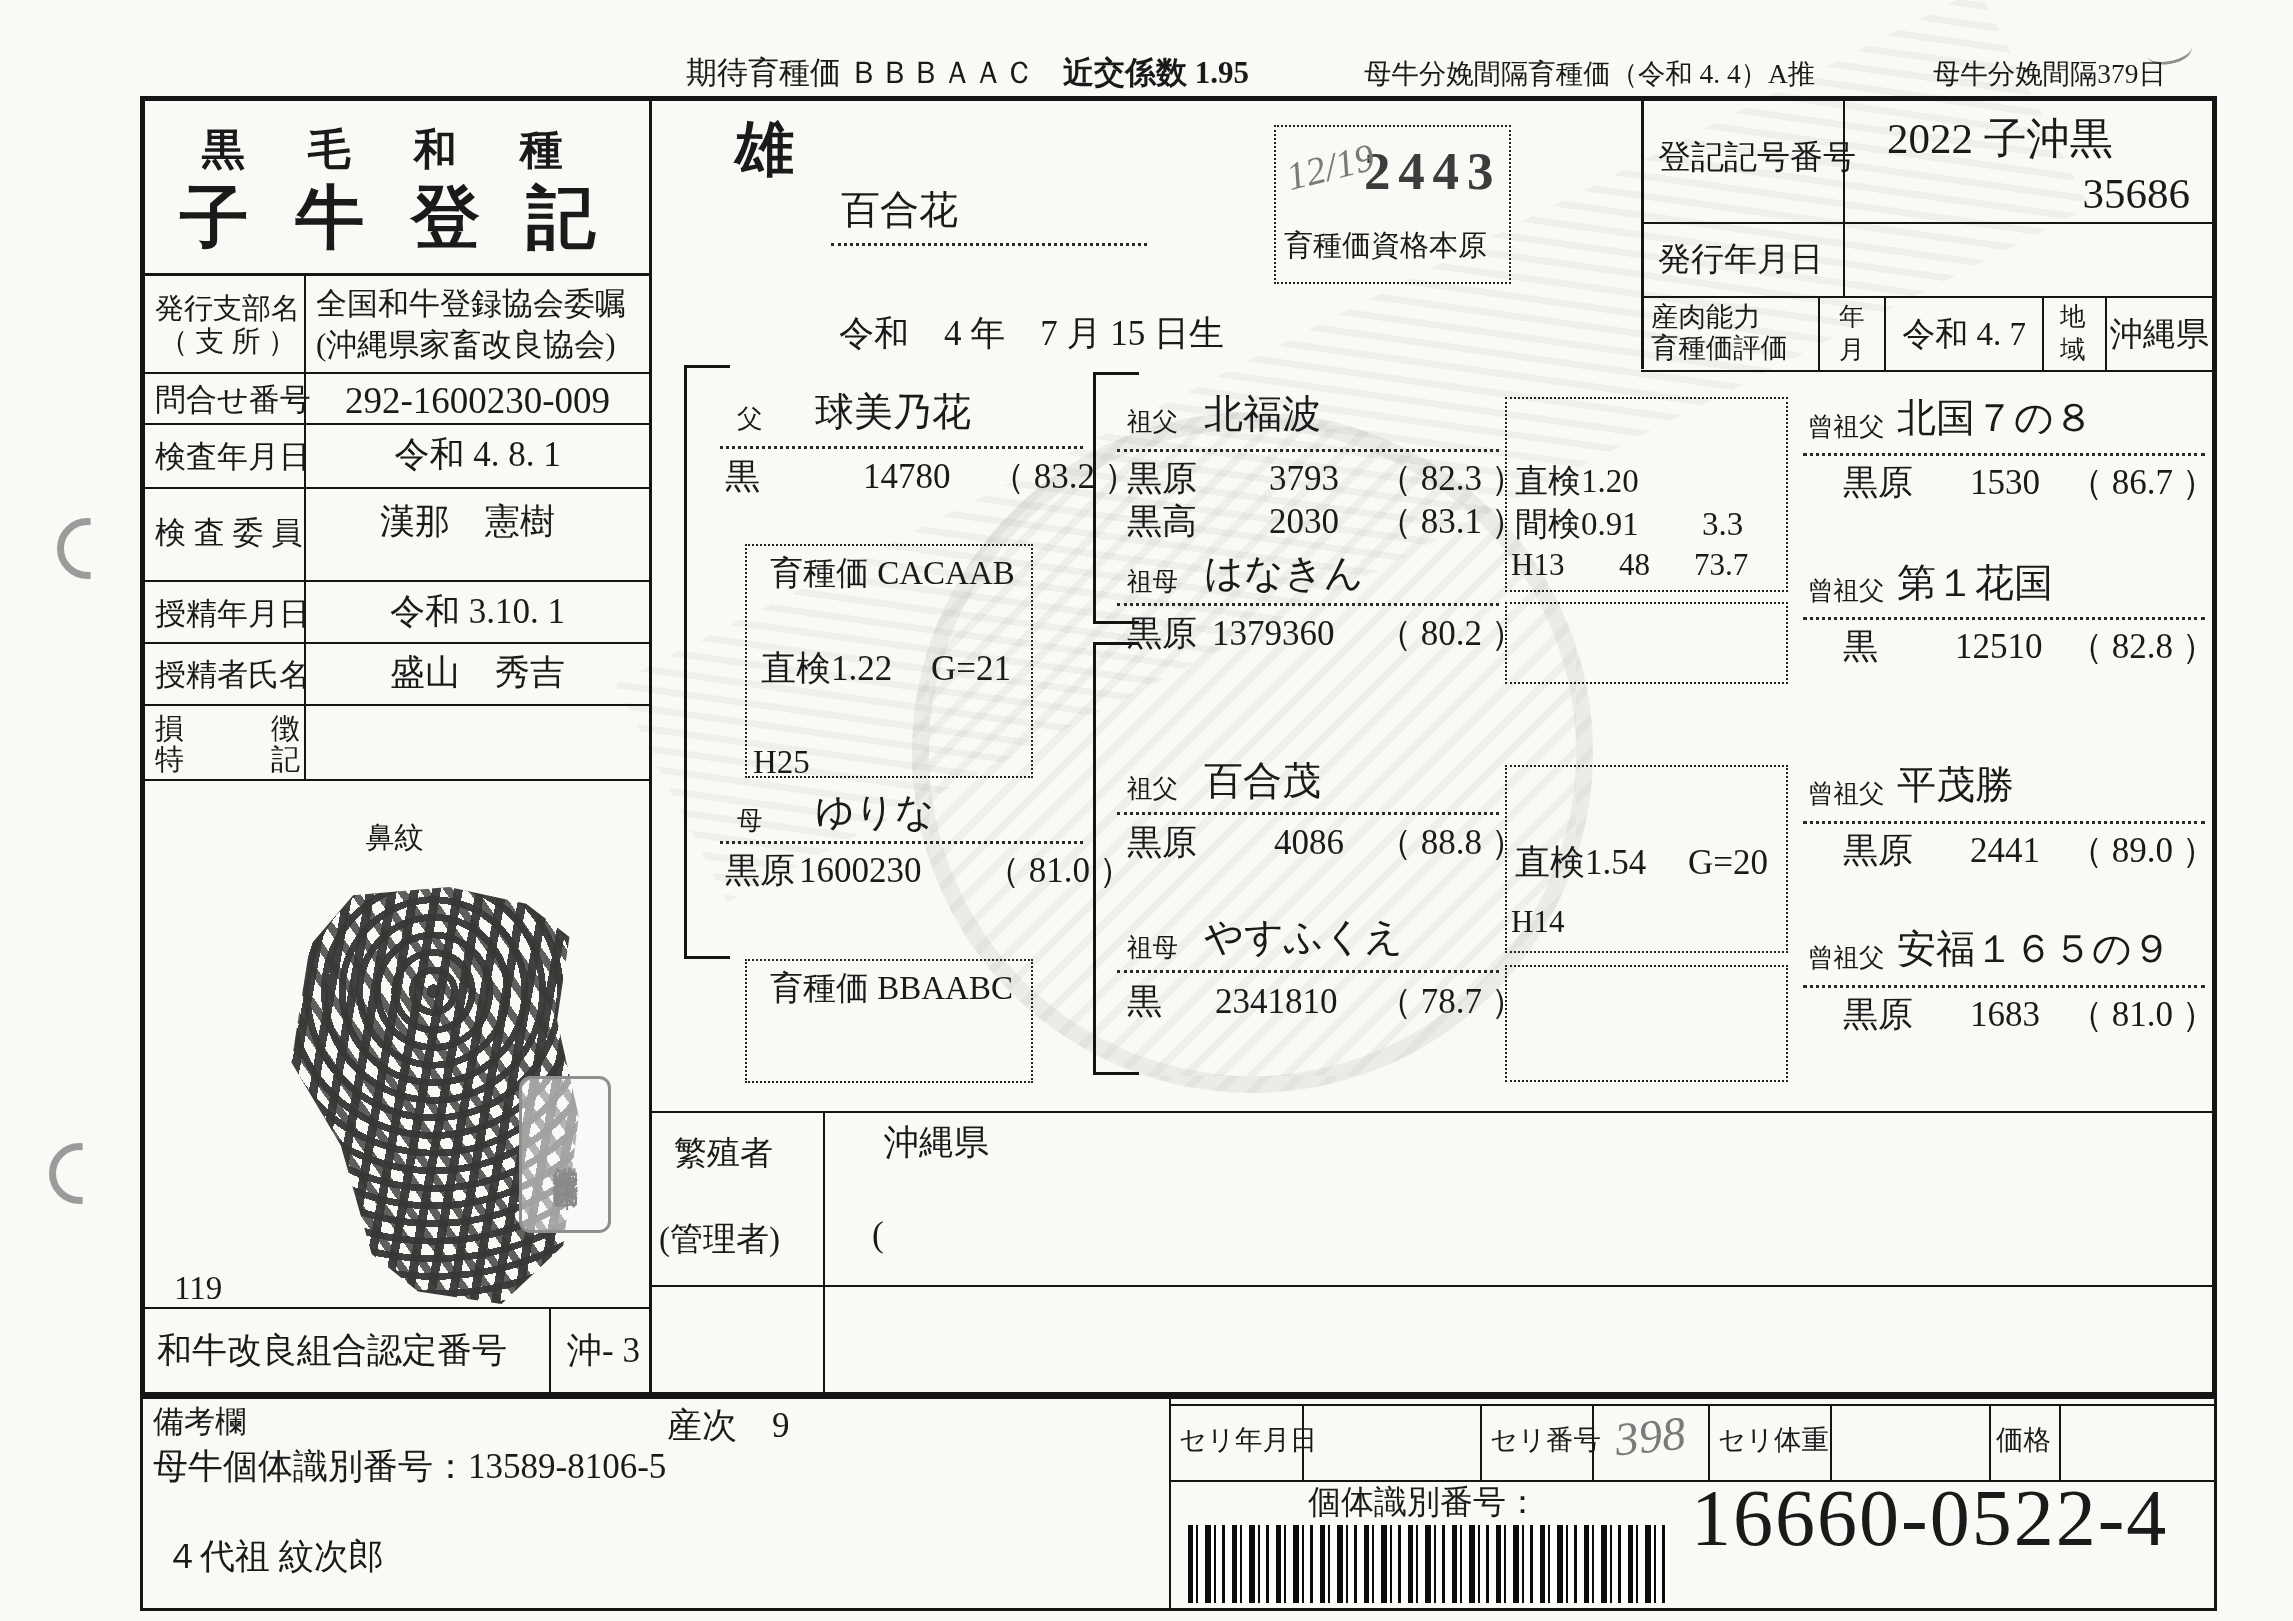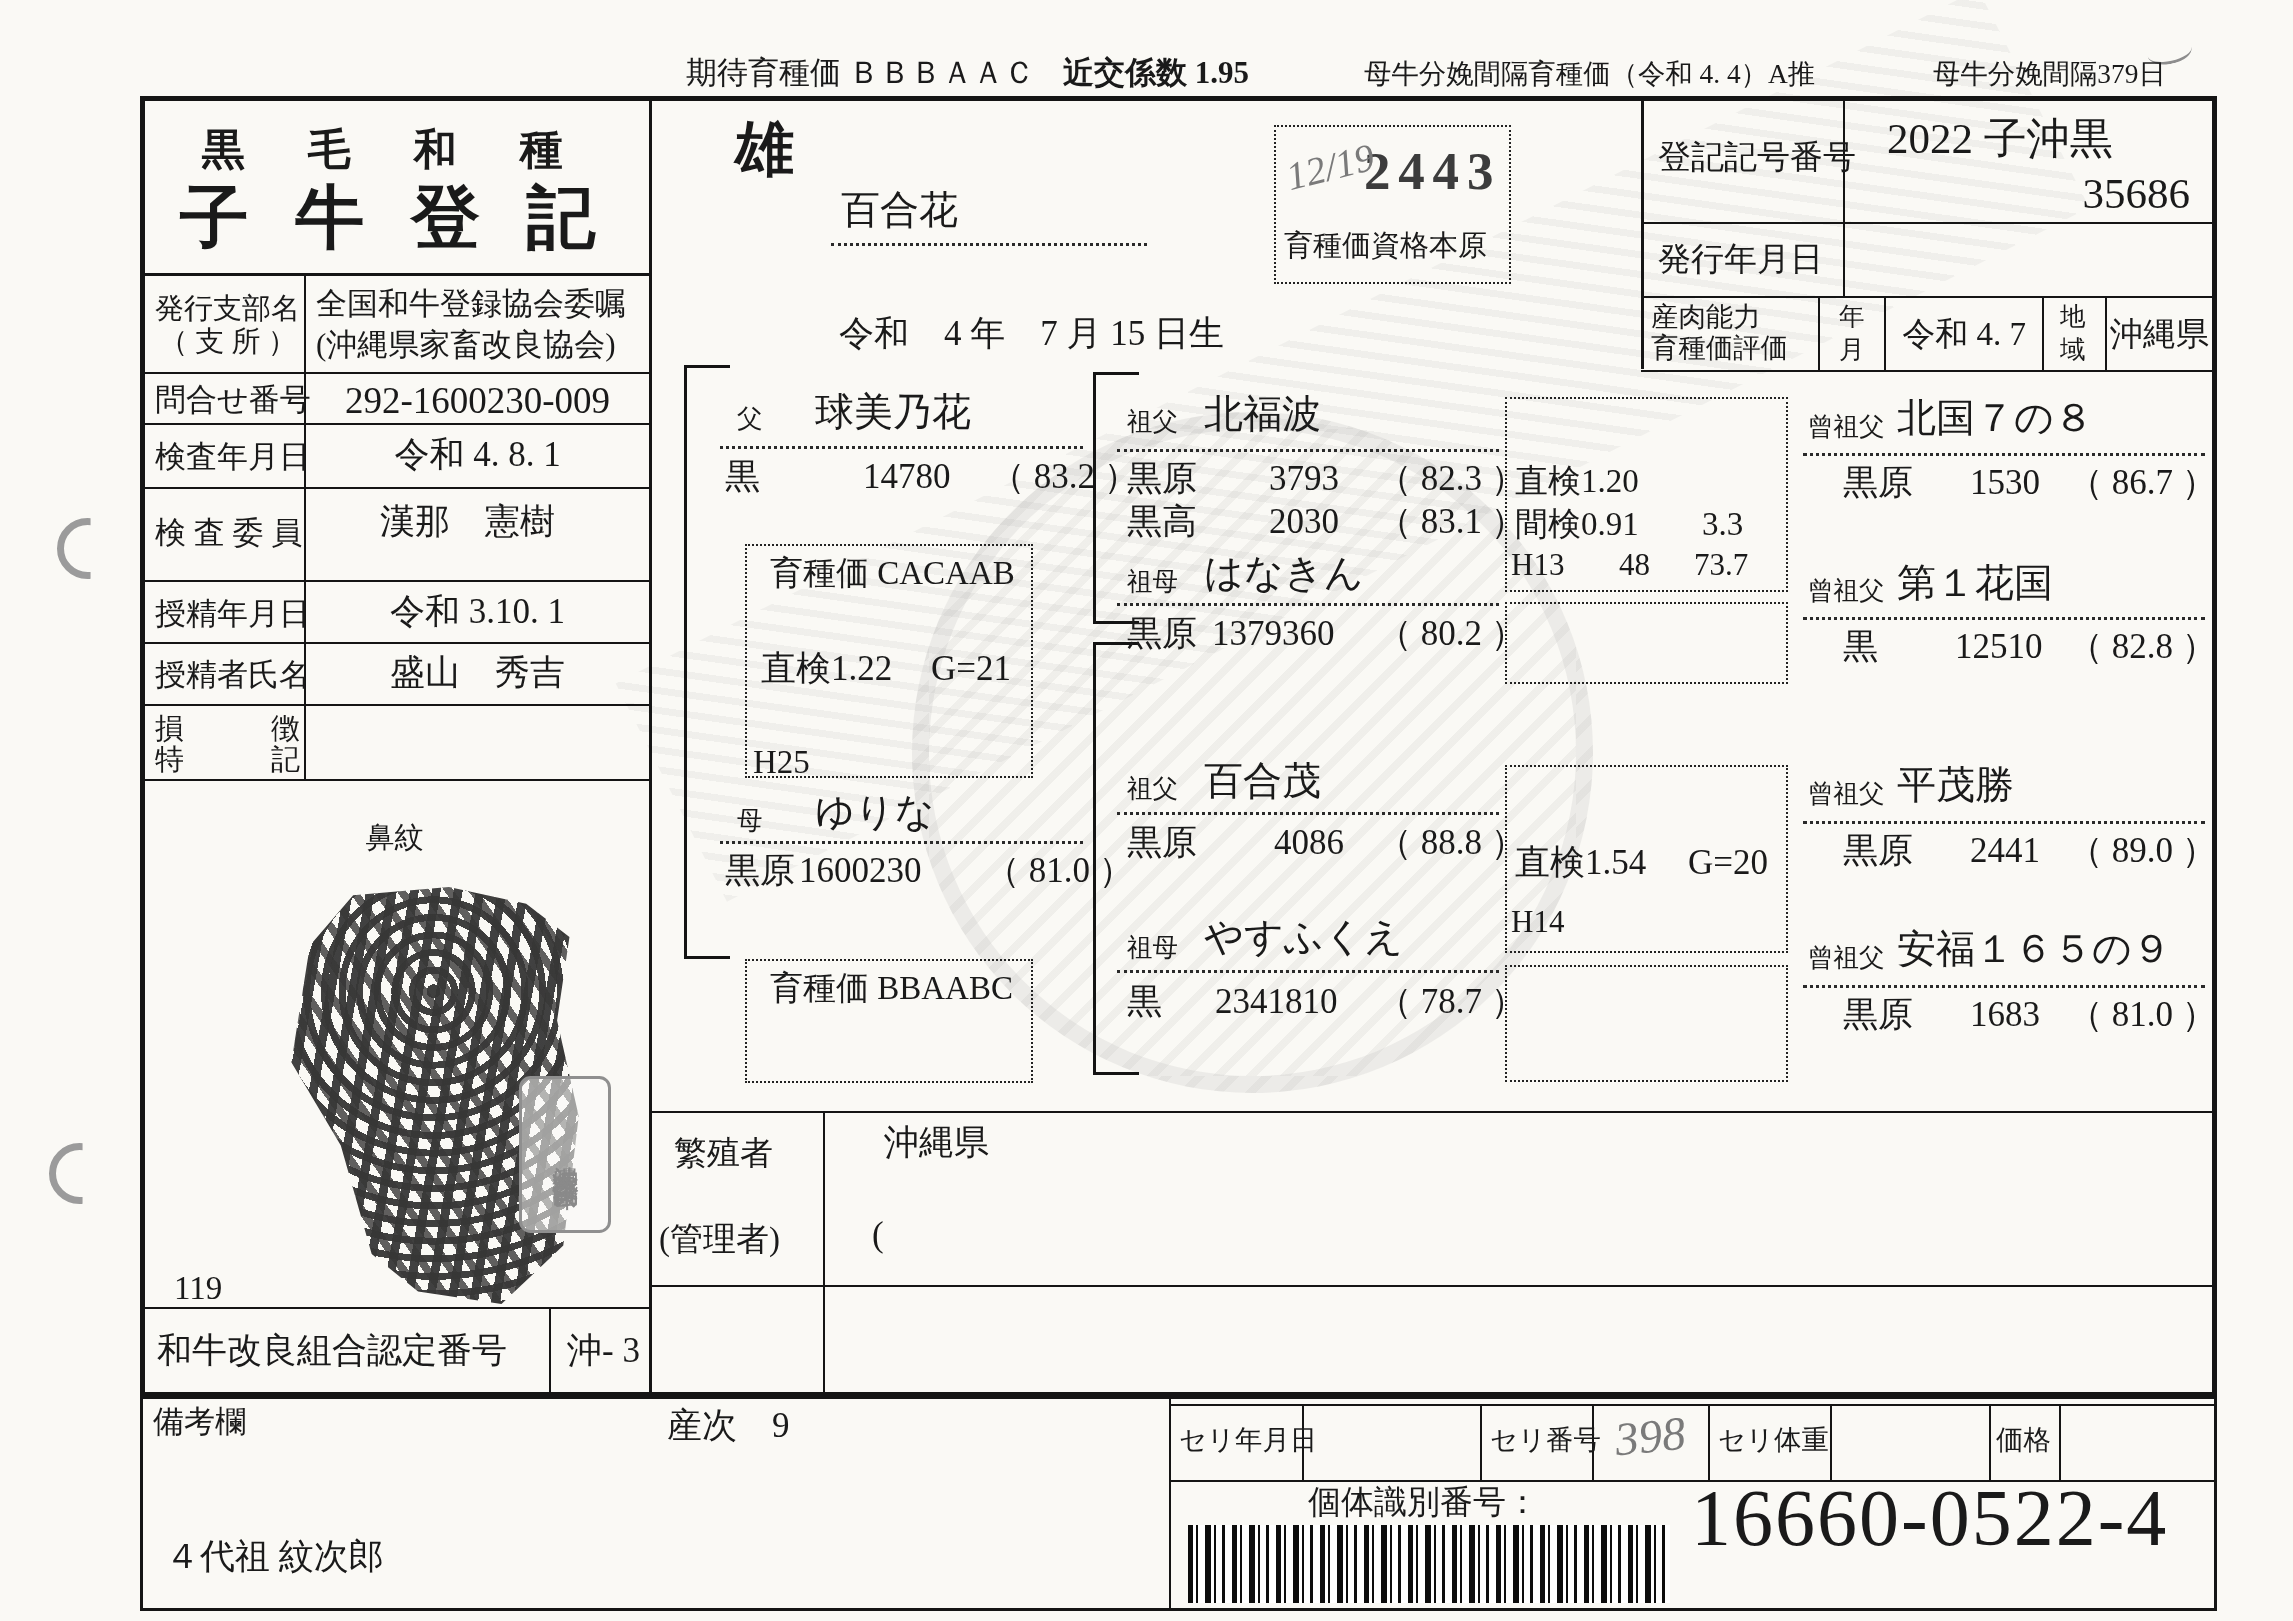--- a/index.html
+++ b/index.html
@@ -245,20 +245,21 @@
 
   <div class="hl" style="left:649px;top:1111px;width:1563px;height:2px;"></div>
   <div class="hl" style="left:649px;top:1285px;width:1563px;height:2px;"></div>
   <div class="vl" style="left:823px;top:1111px;width:2px;height:281px;"></div>
   <div class="t f34" style="left:674px;top:1135px;">繁殖者</div>
   <div class="t f34" style="left:659px;top:1221px;">(管理者)</div>
   <div class="t f36" style="left:884px;top:1123px;">沖縄県</div>
   <div class="t f36" style="left:872px;top:1215px;">(</div>
 
   <div class="t f32" style="left:153px;top:1404px;">備考欄</div>
+  <div class="t f36" style="left:153px;top:1447px;">母牛個体識別番号：13589-8106-5</div>
   <div class="t f36" style="left:165px;top:1537px;">４代祖 紋次郎</div>
   <div class="t f36" style="left:667px;top:1406px;">産次　9</div>
 
   <div class="vl" style="left:1169px;top:1399px;width:2px;height:212px;"></div>
   <div class="hl" style="left:1169px;top:1404px;width:1045px;height:2px;"></div>
   <div class="hl" style="left:1169px;top:1480px;width:1045px;height:2px;"></div>
   <div class="vl" style="left:1302px;top:1404px;width:2px;height:76px;"></div>
   <div class="vl" style="left:1480px;top:1404px;width:2px;height:76px;"></div>
   <div class="vl" style="left:1592px;top:1404px;width:2px;height:76px;"></div>
   <div class="vl" style="left:1708px;top:1404px;width:2px;height:76px;"></div>

